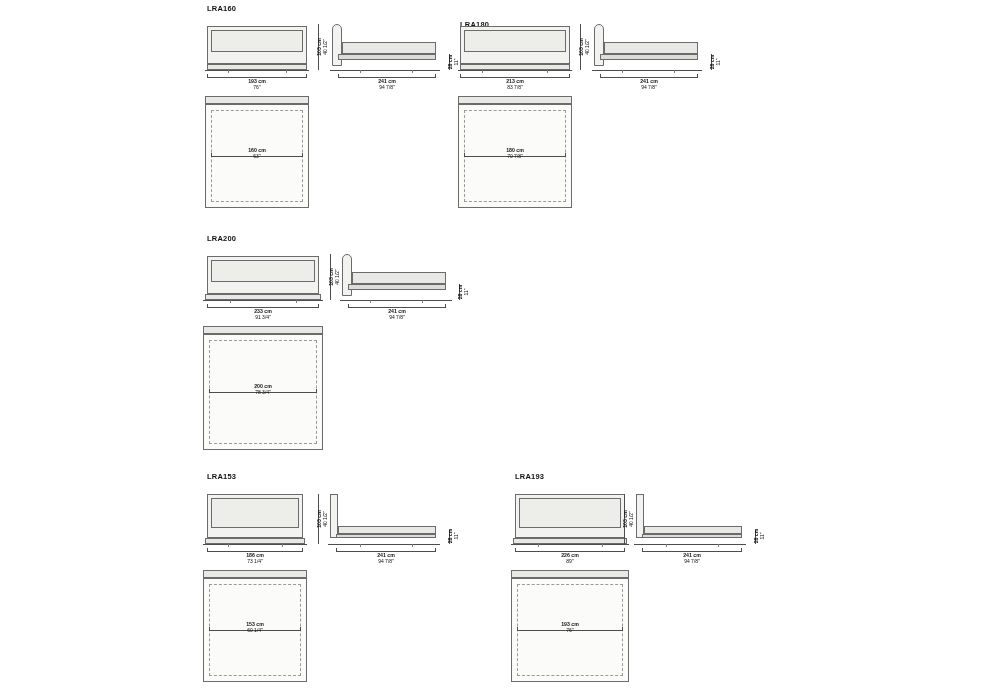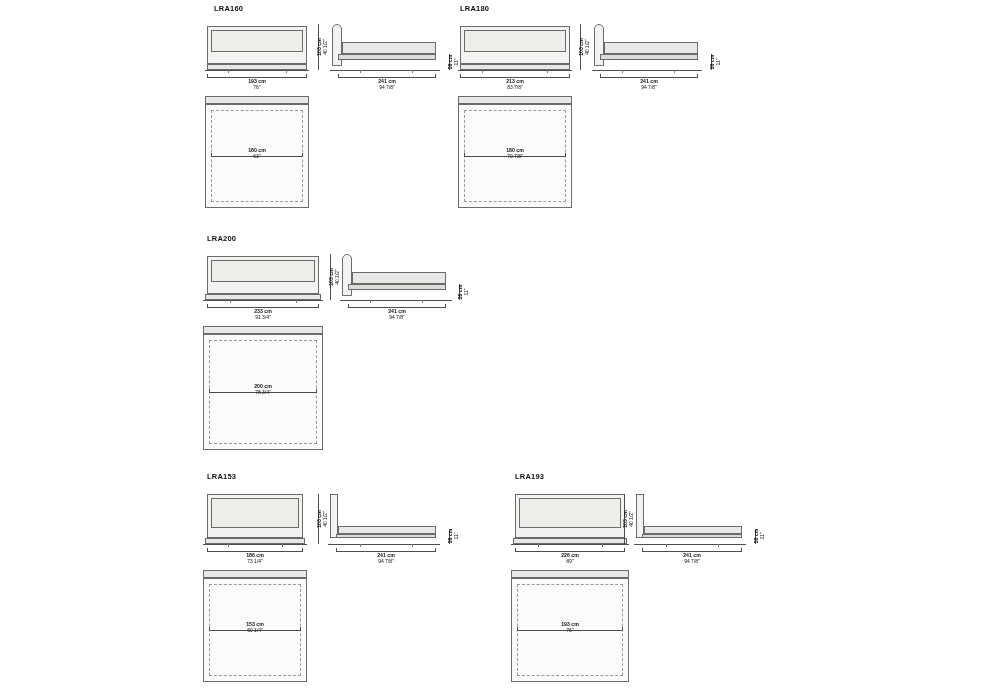--- a/index.html
+++ b/index.html
@@ -31,21 +31,21 @@
   .dimv b{font-weight:bold;display:block;font-size:5.2px;}
   .dimv i{font-style:normal;display:block;font-size:5px;}
   .tick{position:absolute;background:#4d4d4d;width:1px;height:4px;}
   .ticksm{position:absolute;background:#7a7a7a;width:1px;height:3px;}
 </style>
 </head>
 <body>
 
 <div class="sheet">
 
-  <div class="model" style="left:214px;top:4px;">LRA160</div>
+  <div class="model" style="left:207px;top:4px;">LRA160</div>
 
   <div class="block">
     <div class="rect fillpale" style="left:207px;top:26px;width:100px;height:38px;"></div>
     <div class="rect" style="left:211px;top:30px;width:92px;height:22px;background:#ededea;"></div>
     <div class="rect fillgrey" style="left:207px;top:64px;width:100px;height:6px;"></div>
     <div class="ln hl" style="left:205px;top:70px;width:104px;"></div>
 
     <div class="ln hl" style="left:207px;top:77px;width:100px;"></div>
     <div class="tick" style="left:207px;top:74px;"></div>
     <div class="tick" style="left:306px;top:74px;"></div>
@@ -91,21 +91,21 @@
     <div class="dash" style="left:211px;top:110px;width:92px;height:92px;"></div>
     <div class="ln hl" style="left:211px;top:156px;width:92px;"></div>
     <div class="tick" style="left:211px;top:153px;"></div>
     <div class="tick" style="left:302px;top:153px;"></div>
     <div class="dim" style="left:211px;top:147px;width:92px;">
       <b>160 cm</b>
       <i>63"</i>
     </div>
   </div>
 
-  <div class="model" style="left:460px;top:4px;">LRA180</div>
+  <div class="model" style="left:460px;top:20px;">LRA180</div>
 
   <div class="block">
     <div class="rect fillpale" style="left:460px;top:26px;width:110px;height:38px;"></div>
     <div class="rect" style="left:464px;top:30px;width:102px;height:22px;background:#ededea;"></div>
     <div class="rect fillgrey" style="left:460px;top:64px;width:110px;height:6px;"></div>
     <div class="ln hl" style="left:458px;top:70px;width:114px;"></div>
     <div class="ln hl" style="left:460px;top:77px;width:110px;"></div>
     <div class="tick" style="left:460px;top:74px;"></div>
     <div class="tick" style="left:569px;top:74px;"></div>
     <div class="dim" style="left:460px;top:78px;width:110px;">

